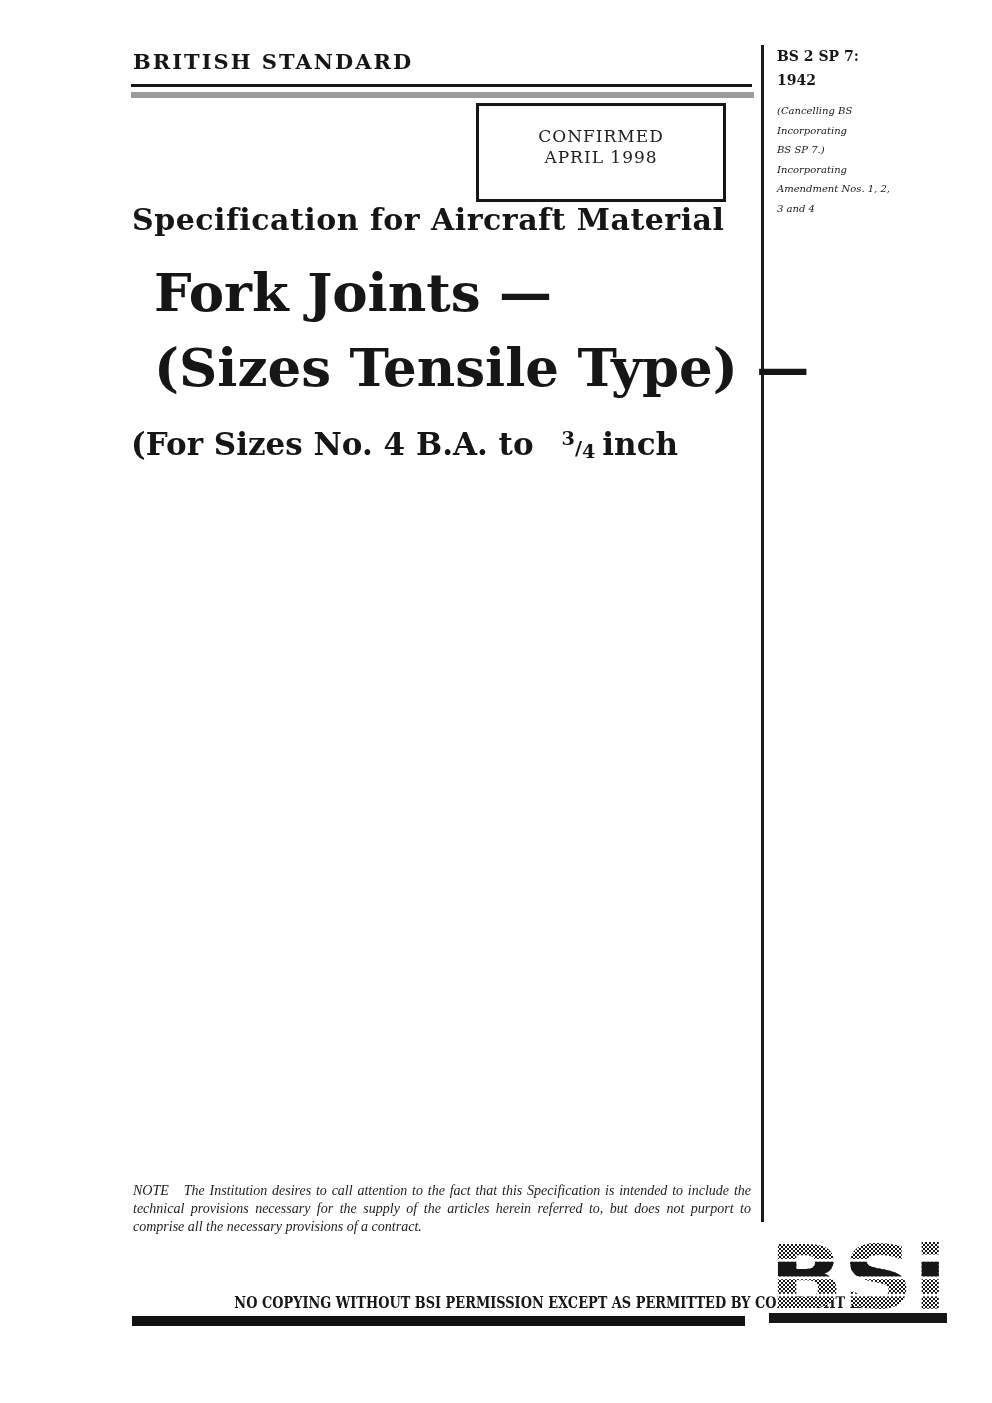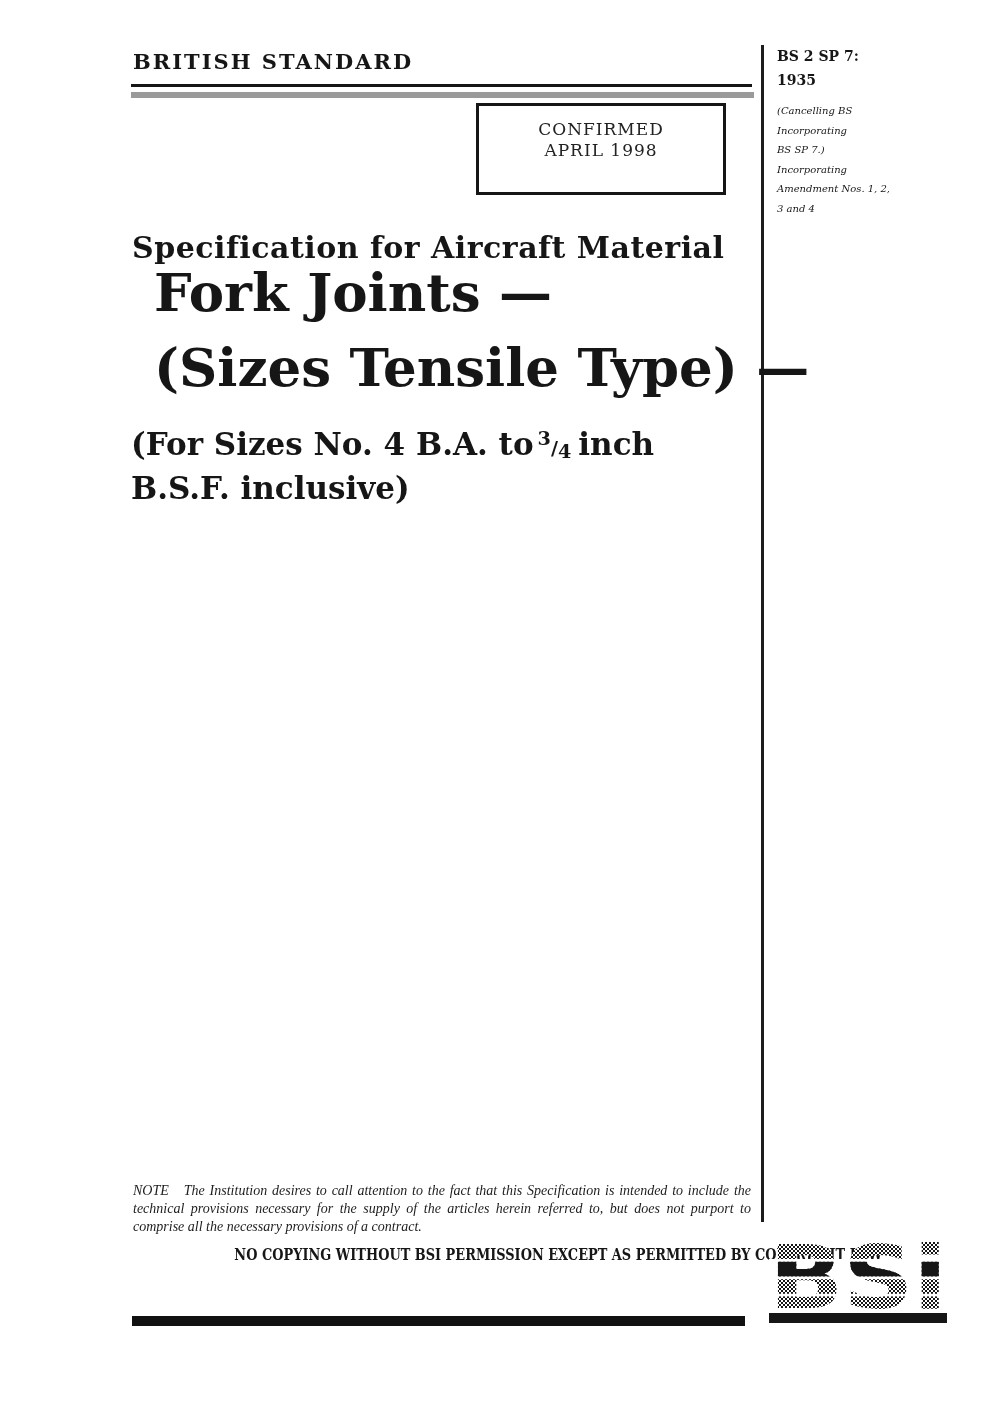--- a/index.html
+++ b/index.html
@@ -20,50 +20,50 @@
   .vrule     { left:761px; top:45px; width:3px; height:1177px; background:#1c1c1c; }
 
   .refcol { left:777px; top:44px; width:172px; }
   .ref-num { font-size:14px; font-weight:bold; line-height:24px; }
   .ref-num span { display:block; }
   .ref-amend { margin-top:9px; font-size:10px; font-style:italic; line-height:19.5px; }
   .ref-amend span { display:block; white-space:nowrap; }
 
   .confirm-box {
     left:476px; top:103px; width:244px; height:73px;
-    border:3px solid #161616; text-align:center; padding-top:13px;
+    border:3px solid #161616; text-align:center; padding-top:20px;
     font-size:17px; letter-spacing:1px; line-height:21px; color:#222;
   }
   .confirm-box span { display:block; }
 
   .subtitle {
     left:132px; top:202px; font-size:30px; font-weight:bold;
-    letter-spacing:0.5px; white-space:nowrap;margin-top:28px;
+    letter-spacing:0.5px; white-space:nowrap;
   }
   .doc-title {
     left:130px; top:255px; font-size:53px; font-weight:bold;
     line-height:75px; white-space:nowrap;margin-left:24px;
   }
   .doc-title span { display:block; }
 
   .sizes { left:131px; top:421px; font-size:31px; font-weight:bold; line-height:36px; white-space:nowrap; }
   .sizes .sline { display:block; }
-  .frac { display:inline-block; font-size:0.62em; margin:0 7px 0 4px; letter-spacing:0; }
+  .frac { display:inline-block; font-size:0.62em; margin:0 7px 0 28px; letter-spacing:0; }
   .frac .fnum { vertical-align:0.5em; }
   .frac .fden { vertical-align:-0.2em; }
 
   .note {
     left:133px; top:1182px; width:618px;
     font-family:"Liberation Serif", serif; font-style:italic;
     font-size:14px; line-height:18px; text-align:justify; color:#1d1d1d;
   }
   .note-label { margin-right:15px; }
 
   .copyright {
-    left:132px; top:1244px; width:613px; text-align:center;
+    left:132px; top:1292px; width:613px; text-align:center;
     font-size:17px; font-weight:bold; line-height:20px; white-space:nowrap;
   }
   .copyright .squeeze { display:inline-block; transform:scaleX(0.76); transform-origin:center; }
   .copybar { left:132px; top:1316px; width:613px; height:10px; background:#111; }
 
   .logo { left:769px; top:1242px; width:178px; height:82px; }
   .bsi-text { font-family:"DejaVu Sans", sans-serif; font-weight:bold; font-size:88px; }
 </style>
 </head>
 <body>
@@ -72,21 +72,21 @@
 
   <div class="abs brand">BRITISH STANDARD</div>
 
   <div class="abs rule-thin"></div>
   <div class="abs rule-gray"></div>
   <div class="abs vrule"></div>
 
   <div class="abs refcol">
     <div class="ref-num">
       <span>BS 2 SP 7:</span>
-      <span>1935</span>
+      <span>1942</span>
     </div>
     <div class="ref-amend">
       <span>(Cancelling BS</span>
       <span>Incorporating</span>
       <span>BS SP 7.)</span>
       <span>Incorporating</span>
       <span>Amendment Nos. 1, 2,</span>
       <span>3 and 4</span>
     </div>
   </div>
@@ -98,21 +98,20 @@
 
   <div class="abs subtitle">Specification for Aircraft Material</div>
 
   <div class="abs doc-title">
     <span>Fork Joints —</span>
     <span>(Sizes Tensile Type) —</span>
   </div>
 
   <div class="abs sizes">
     <span class="sline"><span>(For Sizes No. 4 B.A. to</span><span class="frac"><span class="fnum">3</span><span>/</span><span class="fden">4</span></span><span>inch</span></span>
-    <span class="sline">B.S.F. inclusive)</span>
   </div>
 
   <div class="abs note">
     <span class="note-label">NOTE</span><span>The Institution desires to call attention to the fact that this Specification is intended to include the technical provisions necessary for the supply of the articles herein referred to, but does not purport to comprise all the necessary provisions of a contract.</span>
   </div>
 
   <div class="abs copyright">
     <span class="squeeze">NO COPYING WITHOUT BSI PERMISSION EXCEPT AS PERMITTED BY COPYRIGHT LAW</span>
   </div>
   <div class="abs copybar"></div>

